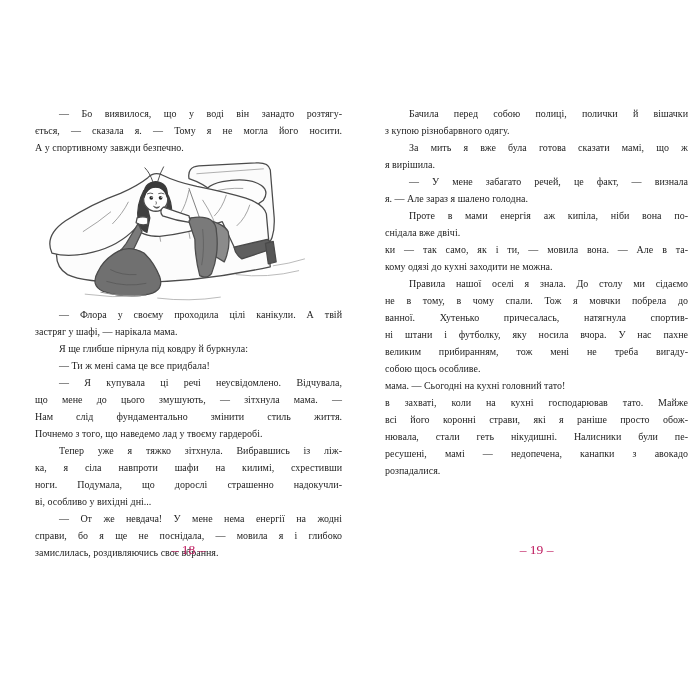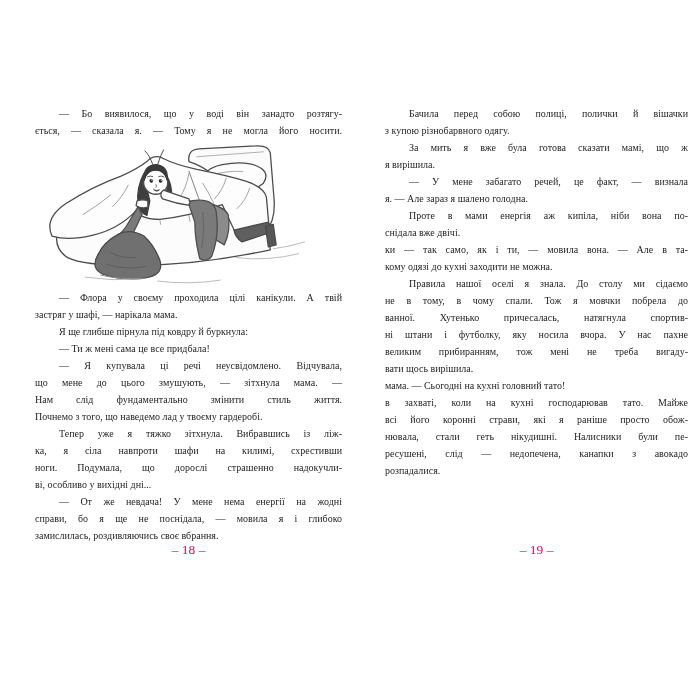--- a/index.html
+++ b/index.html
@@ -46,20 +46,21 @@
 </head>
 <body>
 
 <div class="spread">
 
   <div class="page left">
     <div>
         <div class="paragraph">
           <div class="line first">— Бо виявилося, що у воді він занадто розтягу-</div>
           <div class="line">ється, — сказала я. — Тому я не могла його носити.</div>
+          <div class="line last">А у спортивному завжди безпечно.</div>
         </div>
       </div>
 
     <div class="illus-wrap" role="img" aria-label="Дівчинка з довгим темним волоссям визирає з-під білої ковдри на ліжку, перехилившись через край матраца з темним одягом у руках">
       <svg viewBox="0 0 300 145" preserveAspectRatio="xMidYMid meet">
         <g fill="none" stroke="#4b4b4b" stroke-width="1.3" stroke-linecap="round" stroke-linejoin="round">
 
           <g>
             <path d="M150,18 Q148,6 160,5 L218,2 Q231,1 233,9 L237,58 Q238,80 228,89 L192,93 L186,52 Q180,28 150,18 Z" fill="#fbfbfb"></path>
             <path d="M158,13 L226,8" stroke="#9a9a9a" stroke-width="0.8"></path>
@@ -177,29 +178,29 @@
         <div class="paragraph">
           <div class="line">ки — так само, як і ти, — мовила вона. — Але в та-</div>
           <div class="line last">кому одязі до кухні заходити не можна.</div>
         </div>
         <div class="paragraph">
           <div class="line first">Правила нашої оселі я знала. До столу ми сідаємо</div>
           <div class="line">не в тому, в чому спали. Тож я мовчки побрела до</div>
           <div class="line">ванної. Хутенько причесалась, натягнула спортив-</div>
           <div class="line">ні штани і футболку, яку носила вчора. У нас пахне</div>
           <div class="line">великим прибиранням, тож мені не треба вигаду-</div>
-          <div class="line last">вати щось вирішила.</div>
+          <div class="line last">собою щось особливе.</div>
         </div>
         <div class="paragraph">
           <div class="line last">мама. — Сьогодні на кухні головний тато!</div>
         </div>
         <div class="paragraph">
           <div class="line">в захваті, коли на кухні господарював тато. Майже</div>
           <div class="line">всі його коронні страви, які я раніше просто обож-</div>
           <div class="line">нювала, стали геть нікудишні. Налисники були пе-</div>
-          <div class="line">ресушені, слід — недопечена, канапки з авокадо</div>
+          <div class="line">ресушені, мамі — недопечена, канапки з авокадо</div>
           <div class="line last">розпадалися.</div>
         </div>
       </div>
     <div class="pagenum">– 19 –</div>
   </div>
 
 </div>
 
 </body></html>

